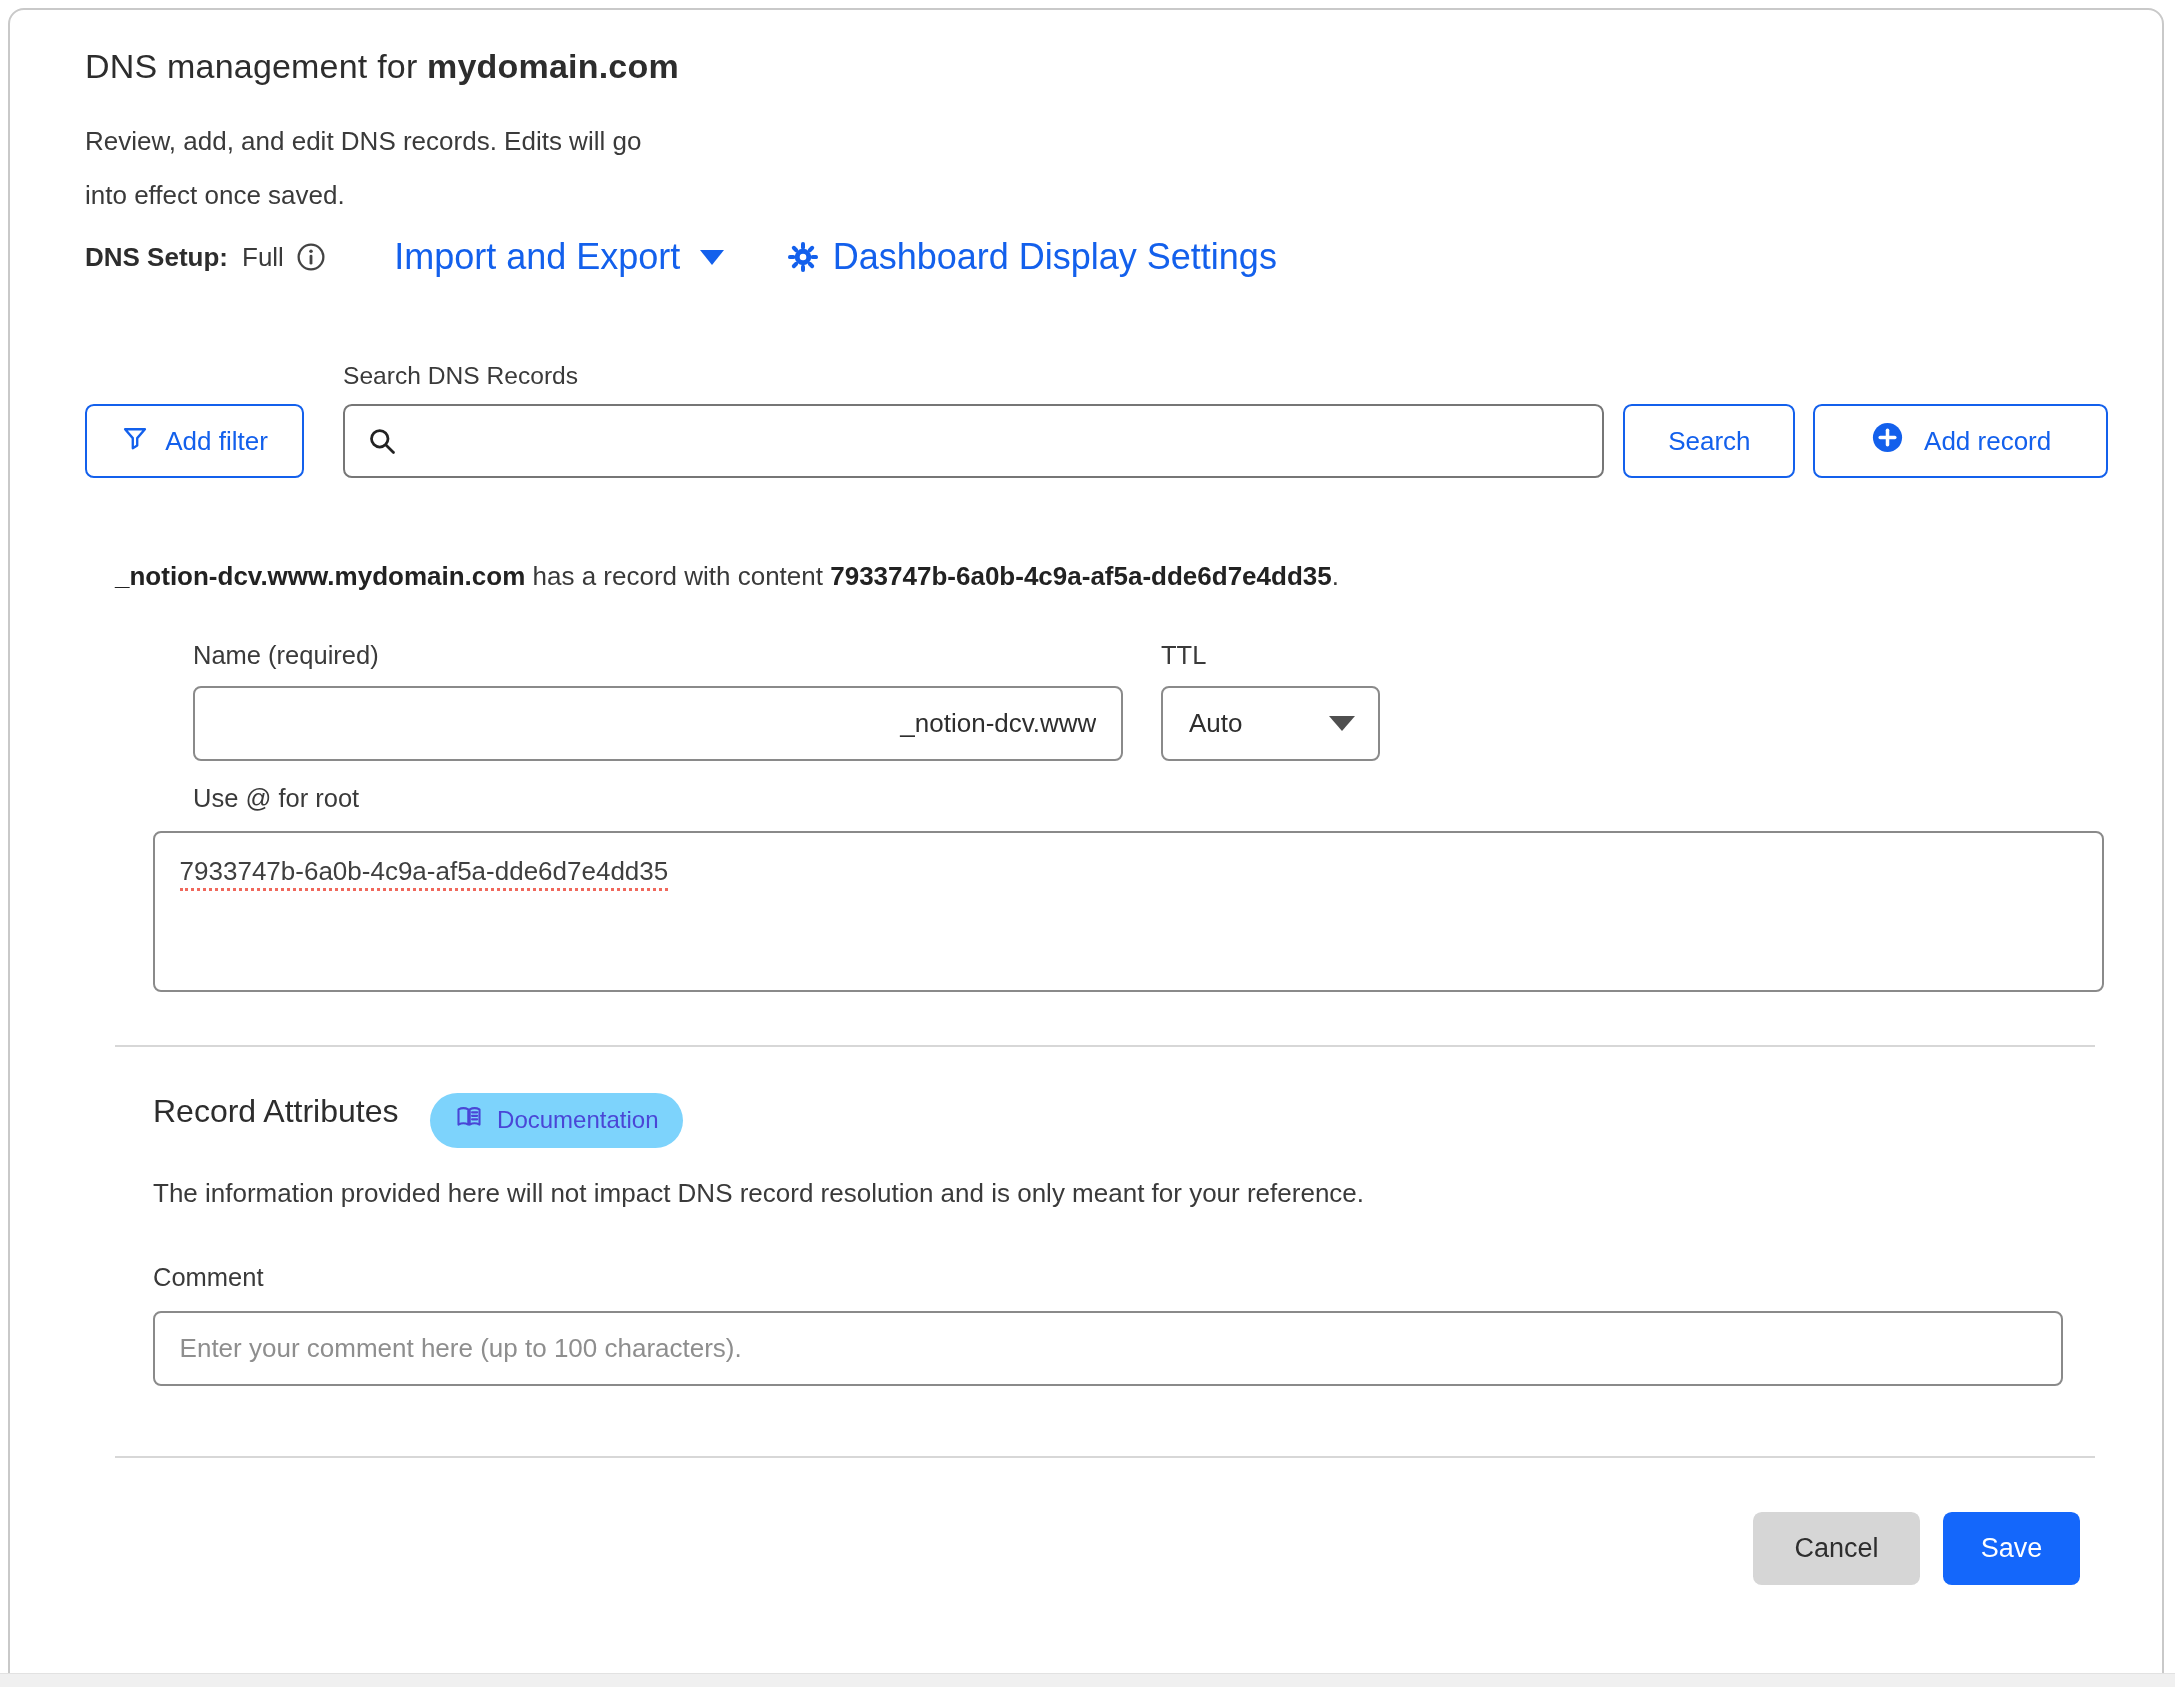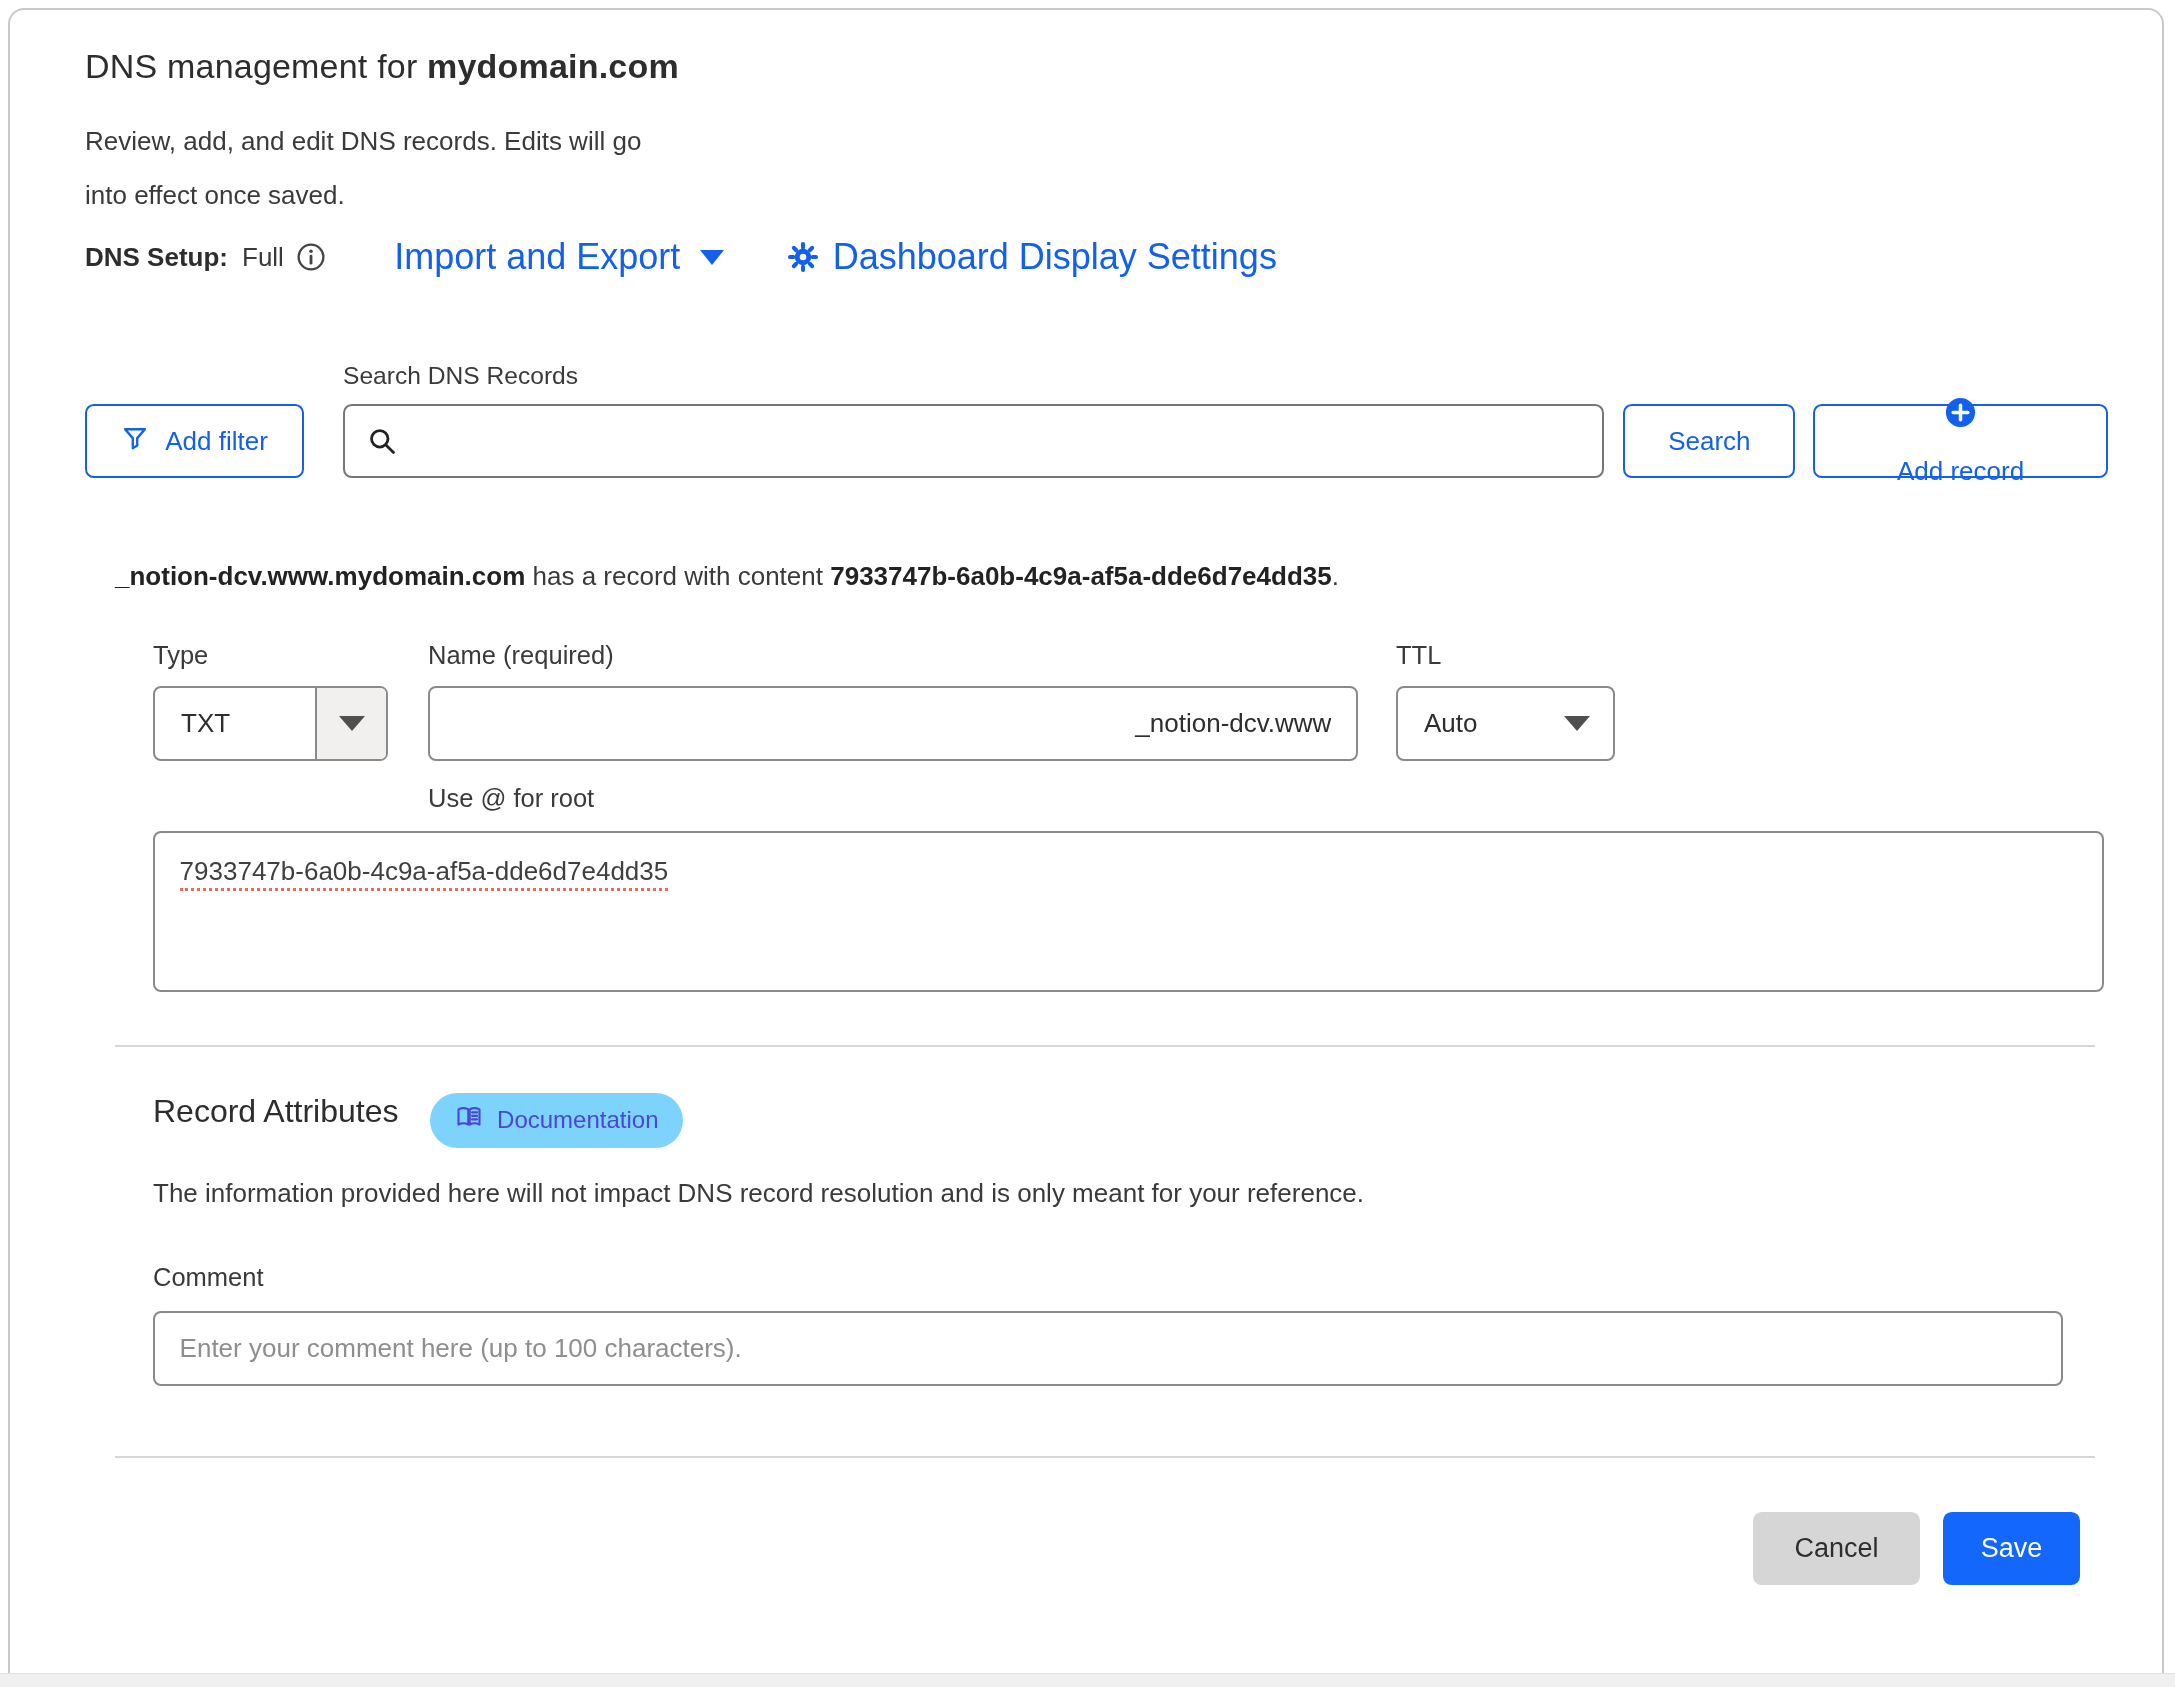--- a/index.html
+++ b/index.html
@@ -60,21 +60,21 @@
   }
   .searchbox input {
     width: 100%; height: 100%;
     border: 2.2px solid #767676; border-radius: 8.8px;
     font-size: 26px; padding: 0 24.6px 0 75px;
     color: #2e2e2e; outline: none;
     font-family: inherit;
   }
   .search-glass { position: absolute; left: 23px; top: 21px; }
   .search-btn { width: 172px; margin-left: 19.3px; text-align: right; }
-  .add-record-btn { width: 295px; margin-left: 17.6px; gap: 19.3px; flex-direction: column; }
+  .add-record-btn { width: 295px; margin-left: 17.6px; gap: 19.3px; }
 
   
   .notice { margin-top: 83px; margin-left: 30px; font-size: 26px; color: #3a3a3a; }
   .notice b { color: #222; font-weight: 700; }
 
   
   .form-area { margin-left: 68px; margin-top: 49px; }
   .field-grid { display: flex; }
   .col-type { width: 235px; }
   .col-name { width: 930px; margin-left: 40px; }
@@ -239,29 +239,20 @@
         </button>
       </div>
     </div>
 
     <div class="notice">
       <b>_notion-dcv.www.mydomain.com</b><span> has a record with content </span><b>7933747b-6a0b-4c9a-af5a-dde6d7e4dd35</b><span>.</span>
     </div>
 
     <div class="form-area">
       <div class="field-grid">
-        <div class="col-type">
-          <div class="field-label">Type</div>
-          <div class="control select-split">
-            <span>TXT</span>
-            <span class="split-zone">
-              <span class="tri-dark"></span>
-            </span>
-          </div>
-        </div>
         <div class="col-name">
           <div class="field-label">Name (required)</div>
           <input class="text-input" type="text" value="_notion-dcv.www" style="">
           <div class="hint">Use @ for root</div>
         </div>
         <div class="col-ttl">
           <div class="field-label">TTL</div>
           <div class="control select-plain">
             <span>Auto</span>
             <span class="tri-dark"></span>

